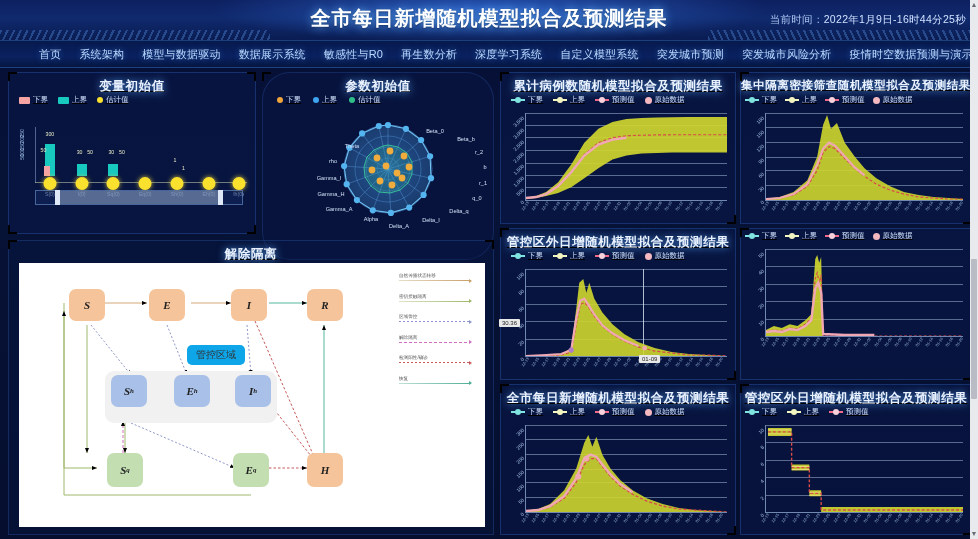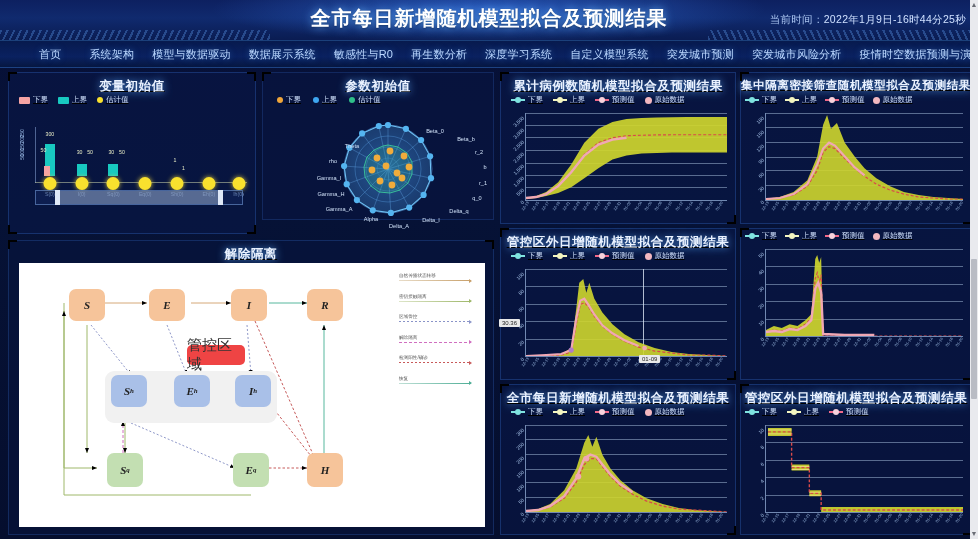--- a/index.html
+++ b/index.html
@@ -50,21 +50,21 @@
     background: linear-gradient(180deg,#071a4e 0%,#0a2160 60%,#061741 100%);
     border-top: 1px solid rgba(70,140,230,.35);
     border-bottom: 1px solid rgba(70,140,230,.35);
     display: flex; align-items: center; padding-left: 36px; gap: 12px;
   }
   .nav-item {
     font-size: 11px; color: #bcd8ff; white-space: nowrap; cursor: pointer;
     padding: 2px 3px; letter-spacing: .2px;
     text-shadow: 0 0 6px rgba(80,170,255,.5);
   }
-  .nav-item.first { margin-right: 10px; }
+  .nav-item.first { }
 
   
   .body-area { position:absolute; left:0; top:68px; width:978px; height:471px; }
 
   .panel {
     position: absolute;
     background: rgba(10,24,72,.55);
     border: 1px solid rgba(60,120,220,.30);
     text-decoration: underline;
   }
@@ -74,21 +74,21 @@
     padding-top: 5px; height: 20px;
   }
   .corner { position:absolute; width:9px; height:9px; border-color:#3fd6ff; }
   .c-tl { left:-1px; top:-1px; border-left:2px solid; border-top:2px solid; }
   .c-tr { right:-1px; top:-1px; border-right:2px solid; border-top:2px solid; }
   .c-bl { left:-1px; bottom:-1px; border-left:2px solid; border-bottom:2px solid; }
   .c-br { right:-1px; bottom:-1px; border-right:2px solid; border-bottom:2px solid; }
 
   
   #p-var   { left:8px;   top:4px;   width:248px; height:162px; }
-  #p-param { left:262px; top:4px;   width:232px; height:148px; }
+  #p-param { left:262px; top:4px;   width:232px; height:188px;border-radius:28px; }
   #p-model { left:8px;   top:172px; width:486px; height:295px; }
   #p-c1    { left:500px; top:4px;   width:236px; height:152px; }
   #p-c2    { left:740px; top:4px;   width:232px; height:152px; }
   #p-c3    { left:500px; top:160px; width:236px; height:152px; }
   #p-c4    { left:740px; top:160px; width:232px; height:152px; }
   #p-c5    { left:500px; top:316px; width:236px; height:151px; }
   #p-c6    { left:740px; top:316px; width:232px; height:151px; }
 
   
   .legend { display:flex; gap:10px; align-items:center; justify-content:flex-start;
@@ -137,23 +137,23 @@
   .model-canvas { position:absolute; left:10px; top:22px; width:466px; height:264px;
                   background:#ffffff; }
   .node { position:absolute; border-radius:7px; display:flex; align-items:center;
           justify-content:center; font-family:"Liberation Serif", serif;
           font-style:italic; font-weight:bold; font-size:11px; color:#222; }
   .node.orange { background:#f6c49a; }
   .node.blue   { background:#a9c0e8; }
   .node.green  { background:#c3dfb2; }
   .node sub { font-size:7px; font-style:italic; }
   .zone-box { position:absolute; background:#f1f1f1; border-radius:9px; }
-  .zone-lbl { position:absolute; background:#ef4444; border-radius:5px;
+  .zone-lbl { position:absolute; background:#0ea5e9; border-radius:5px;
               display:flex; align-items:center; justify-content:center;
-              font-size:15px; color:#333; }
+              font-size:10px; color:#333; }
   .m-legend { position:absolute; right:6px; top:10px; width:80px; }
   .m-legend .row { margin-bottom:12.5px; }
   .m-legend .txt { font-size:4.6px; color:#555; margin-bottom:2px; white-space:nowrap; }
   .m-legend .ln { height:1px; width:72px; position:relative; }
   .m-legend .ln:after { content:""; position:absolute; right:-1px; top:-1.5px;
                         border-left:3px solid currentColor;
                         border-top:2px solid transparent; border-bottom:2px solid transparent; }
 
   
   .sc-body { position:relative; width:100%; height:112px; }

